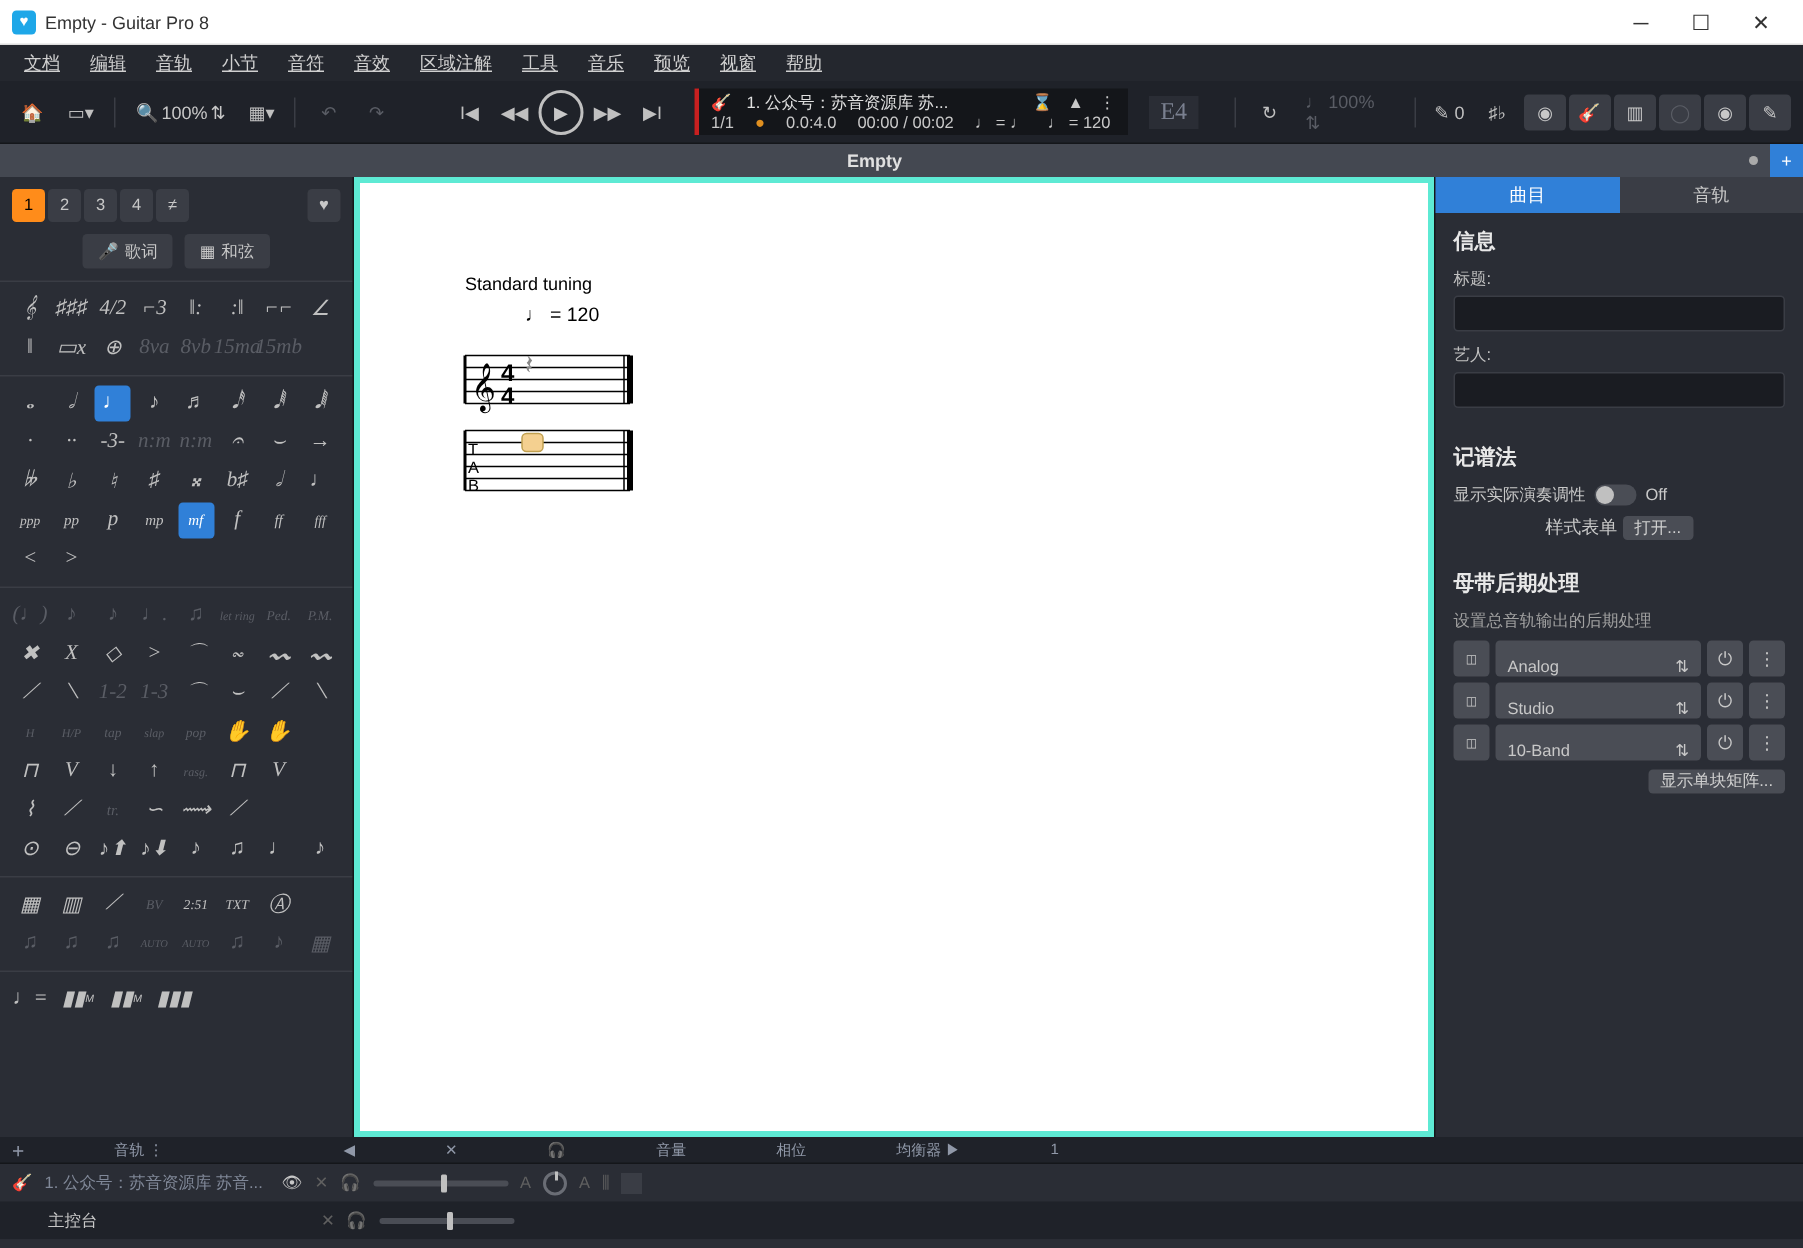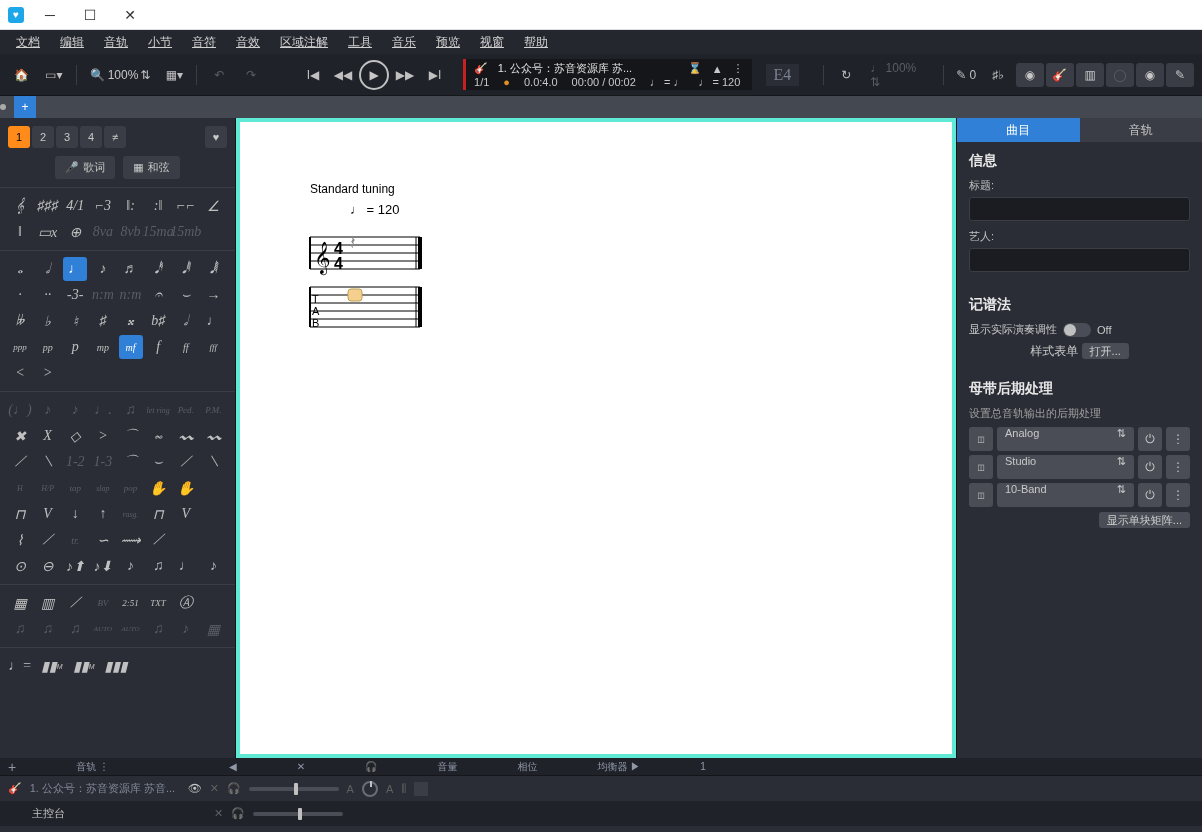--- a/index.html
+++ b/index.html
@@ -58,37 +58,38 @@
 .rp-body { padding: 10px 12px; }
 .rp-h { font-weight: bold; font-size: 14px; color: #e8e8e8; margin-bottom: 8px; }
 .rp-label { font-size: 11px; color: #c0c0c0; margin-bottom: 4px; }
 .rp-input { width: 100%; height: 24px; background: #1a1c22; border: 1px solid #3a3d45; border-radius: 3px; margin-bottom: 8px; color: #c0c0c0; padding: 0 6px; }
 .rp-hint { font-size: 10px; color: #6a6d75; display: flex; align-items: center; justify-content: space-between; }
 .rp-more { background: #4a4d55; padding: 2px 8px; border-radius: 3px; cursor: pointer; font-size: 11px; color: #d0d0d0; }
 .toggle { display: flex; align-items: center; gap: 6px; margin: 6px 0; font-size: 11px; }
 .toggle-sw { width: 28px; height: 14px; background: #4a4d55; border-radius: 7px; position: relative; cursor: pointer; }
 .toggle-sw::after { content: ''; width: 12px; height: 12px; background: #c0c0c0; border-radius: 50%; position: absolute; left: 1px; top: 1px; }
 .fx-row { display: flex; align-items: center; gap: 4px; margin: 4px 0; }
-.fx-sel { flex: 1; background: #4a4d55; height: 24px; border-radius: 3px; padding: 0 8px; display: flex; align-items: flex-start; justify-content: space-between; cursor: pointer; font-size: 11px; }
+.fx-sel { flex: 1; background: #4a4d55; height: 24px; border-radius: 3px; padding: 0 8px; display: flex; align-items: flex-end; justify-content: space-between; cursor: pointer; font-size: 11px; }
 .fx-btn { width: 24px; height: 24px; background: #4a4d55; border-radius: 3px; display: flex; align-items: center; justify-content: center; cursor: pointer; }
 
 .bottom { background: #1f2229; height: 68px; }
 .bot-header { display: flex; align-items: center; height: 18px; padding: 0 8px; font-size: 10px; color: #9098a8; gap: 60px; border-bottom: 1px solid #14161a; }
 .bot-track { display: flex; align-items: center; height: 25px; padding: 0 8px; gap: 8px; font-size: 11px; }
 .bot-track.sel { background: #2a2d35; }
 .bot-track .slider { width: 90px; height: 4px; background: #4a4d55; border-radius: 2px; position: relative; }
 .bot-track .slider::after { content: ''; position: absolute; width: 4px; height: 12px; background: #c0c0c0; top: -4px; left: 50%; border-radius: 1px; }
 .bot-track .knob { width: 16px; height: 16px; border: 2px solid #6a6d75; border-radius: 50%; position: relative; }
 .bot-track .knob::after { content: ''; position: absolute; width: 2px; height: 6px; background: #c0c0c0; top: -2px; left: 6px; }
 </style>
 </head>
 <body>
 
 <div class="titlebar">
   <span class="icon">♥</span>
+  <span class="title">Empty - Guitar Pro 8</span>
   <span class="win-btn">─</span>
   <span class="win-btn">☐</span>
   <span class="win-btn">✕</span>
 </div>
 
 <div class="menubar">
   <span class="item">文档</span>
   <span class="item">编辑</span>
   <span class="item">音轨</span>
   <span class="item">小节</span>
@@ -154,20 +155,21 @@
     <span class="rtool">◉</span>
     <span class="rtool">🎸</span>
     <span class="rtool">▥</span>
     <span class="rtool" style="color:#5a5d65">◯</span>
     <span class="rtool">◉</span>
     <span class="rtool">✎</span>
   </div>
 </div>
 
 <div class="tabbar">
+  <span class="tab-title">Empty</span>
   <span class="dot"></span>
   <span class="add">+</span>
 </div>
 
 <div class="main">
   <div class="left-panel">
     <div class="voice-tabs">
       <span class="vtab active">1</span>
       <span class="vtab">2</span>
       <span class="vtab">3</span>
@@ -177,21 +179,21 @@
     </div>
     <div class="sub-btns">
       <span class="sub-btn">🎤<span>歌词</span></span>
       <span class="sub-btn">▦<span>和弦</span></span>
     </div>
 
     <div class="palette-section">
       <div class="palette-grid">
         <span class="pcell">𝄞</span>
         <span class="pcell">♯♯♯</span>
-        <span class="pcell">4/1</span>
+        <span class="pcell">4/2</span>
         <span class="pcell">⌐3</span>
         <span class="pcell">‖:</span>
         <span class="pcell">:‖</span>
         <span class="pcell">⌐⌐</span>
         <span class="pcell">∠</span>
         <span class="pcell">‖</span>
         <span class="pcell">▭x</span>
         <span class="pcell">⊕</span>
         <span class="pcell dim">8va</span>
         <span class="pcell dim">8vb</span>

